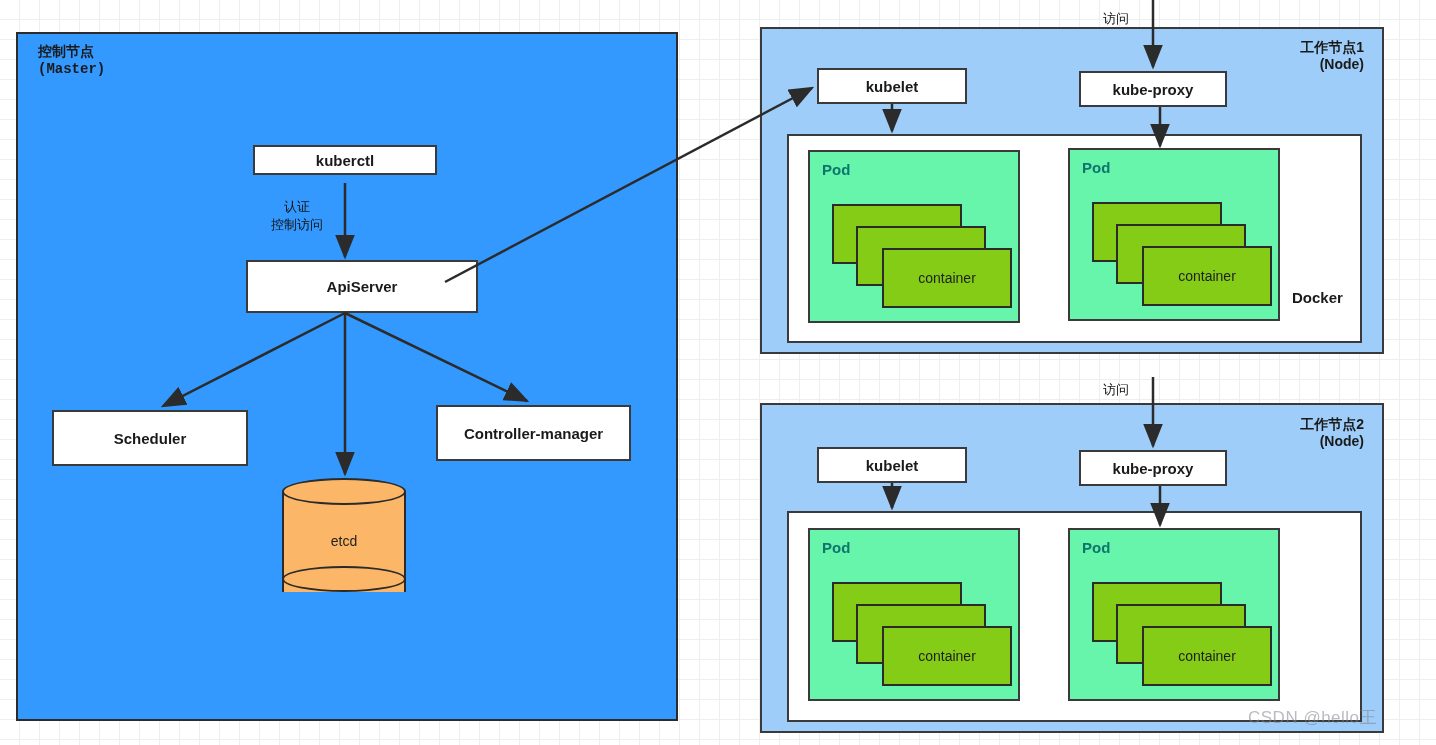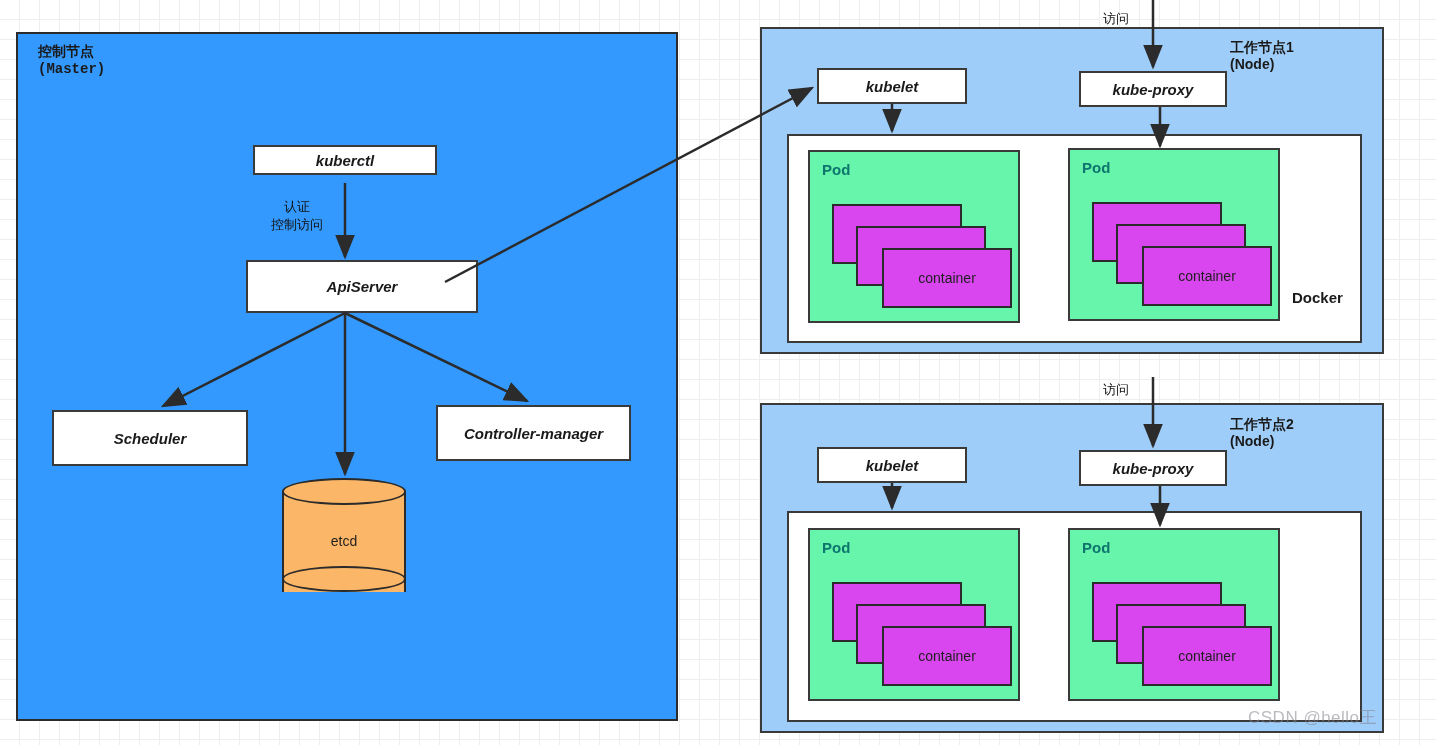--- a/index.html
+++ b/index.html
@@ -45,42 +45,41 @@
 
   
   .region-title {
     color: #1a1a1a;
     font-size: 14px;
     font-weight: bold;
     line-height: 17px;
     white-space: pre-line;
   }
   .master-title { left: 38px; top: 44px; font-family: Liberation Mono, monospace; }
-  .node-title { text-align: left; }
+  .node-title { text-align: right; }
   .node1-title { left: 1230px; top: 39px; width: 134px; }
   .node2-title { left: 1230px; top: 416px; width: 134px; }
 
   .docker-label {
     color: #1a1a1a;
     font-size: 15px;
     font-weight: bold;
     left: 1292px; top: 289px;
   }
 
   
   .proc-box {
     background: #ffffff;
     border: 2px solid #3a3a3a;
     display: flex;
     align-items: center;
     justify-content: center;
     color: #1a1a1a;
     font-size: 15px;
     font-weight: bold;
-    font-style: italic;
   }
   .kuberctl  { left: 253px; top: 145px; width: 184px; height: 30px; }
   .apiserver { left: 246px; top: 260px; width: 232px; height: 53px; }
   .scheduler { left: 52px;  top: 410px; width: 196px; height: 56px; }
   .ctrlmgr   { left: 436px; top: 405px; width: 195px; height: 56px; }
 
   .kubelet1    { left: 817px;  top: 68px;  width: 150px; height: 36px; }
   .kubeproxy1  { left: 1079px; top: 71px;  width: 148px; height: 36px; }
   .kubelet2    { left: 817px;  top: 447px; width: 150px; height: 36px; }
   .kubeproxy2  { left: 1079px; top: 450px; width: 148px; height: 36px; }
@@ -98,21 +97,21 @@
     font-weight: bold;
   }
   .pod1a { left: 808px;  top: 150px; width: 212px; height: 173px; }
   .pod1b { left: 1068px; top: 148px; width: 212px; height: 173px; }
   .pod2a { left: 808px;  top: 528px; width: 212px; height: 173px; }
   .pod2b { left: 1068px; top: 528px; width: 212px; height: 173px; }
 
   .container-box {
     position: absolute;
     width: 126px; height: 56px;
-    background: #d946ef;
+    background: #84cc16;
     border: 2px solid #2b2b2b;
     display: flex;
     align-items: center;
     justify-content: center;
     color: #1f1f1f;
     font-size: 14px;
   }
   .c-back  { left: 22px; top: 52px; }
   .c-mid   { left: 46px; top: 74px; }
   .c-front { left: 72px; top: 96px; }

